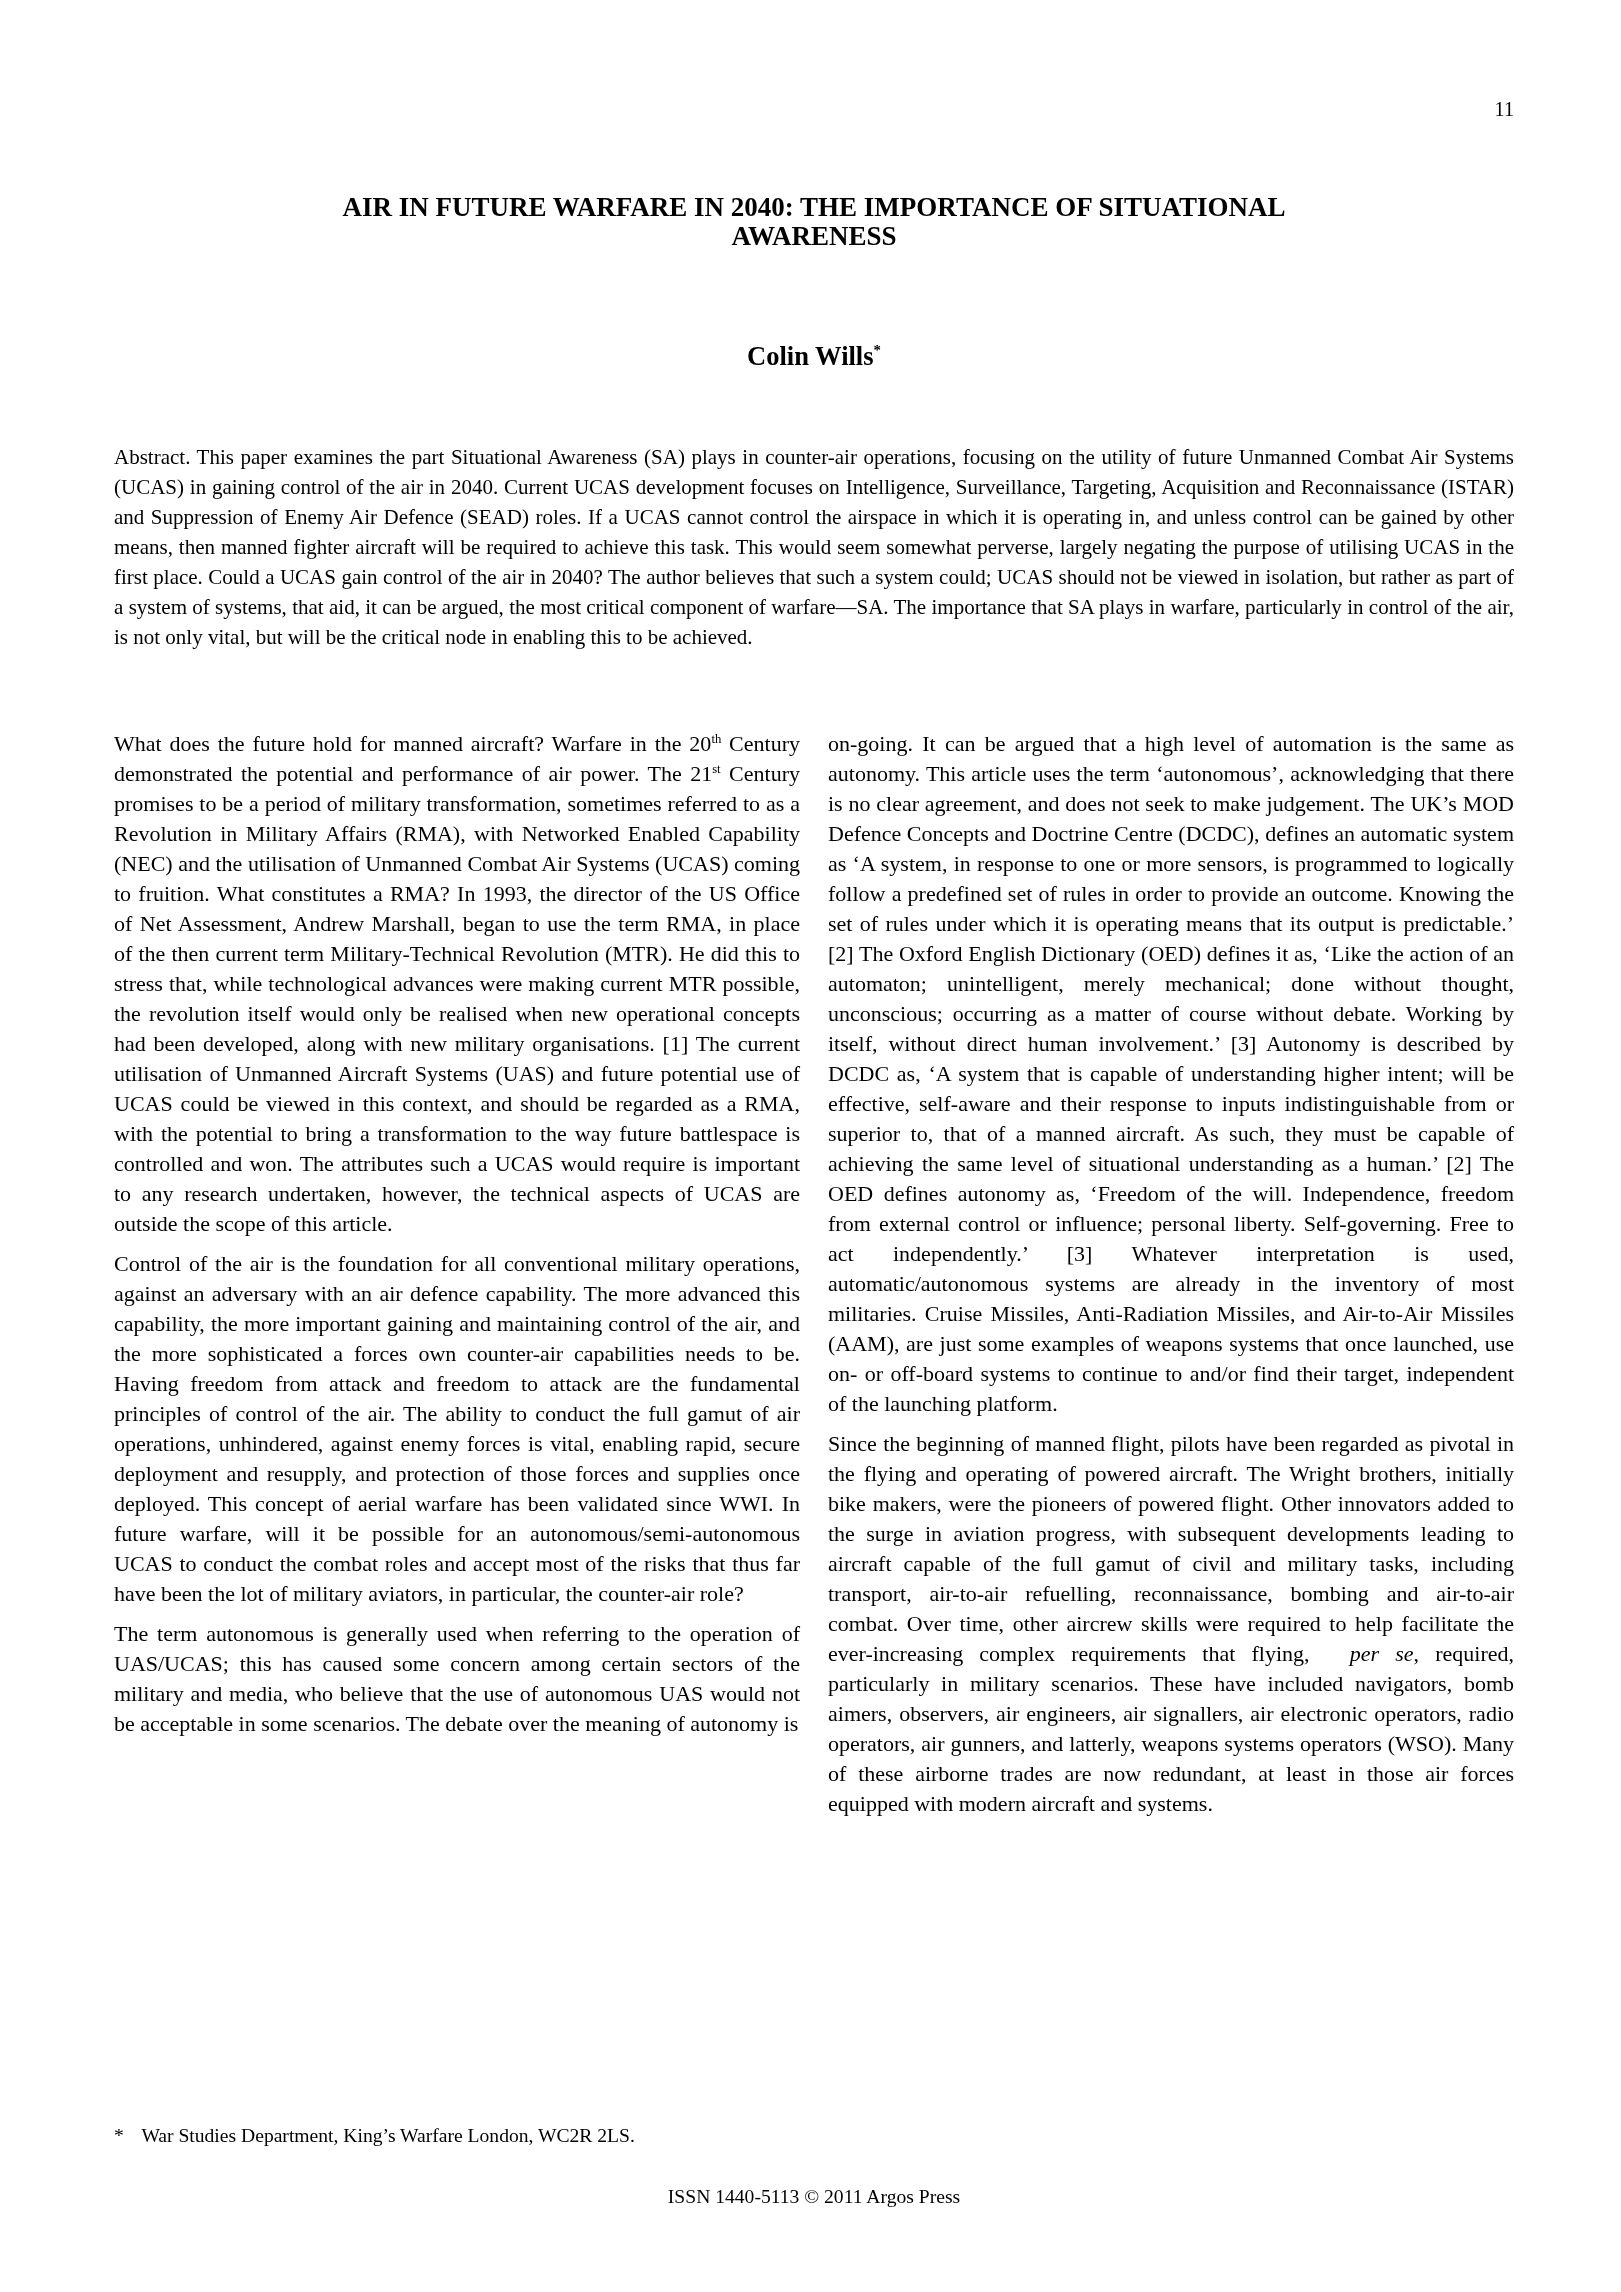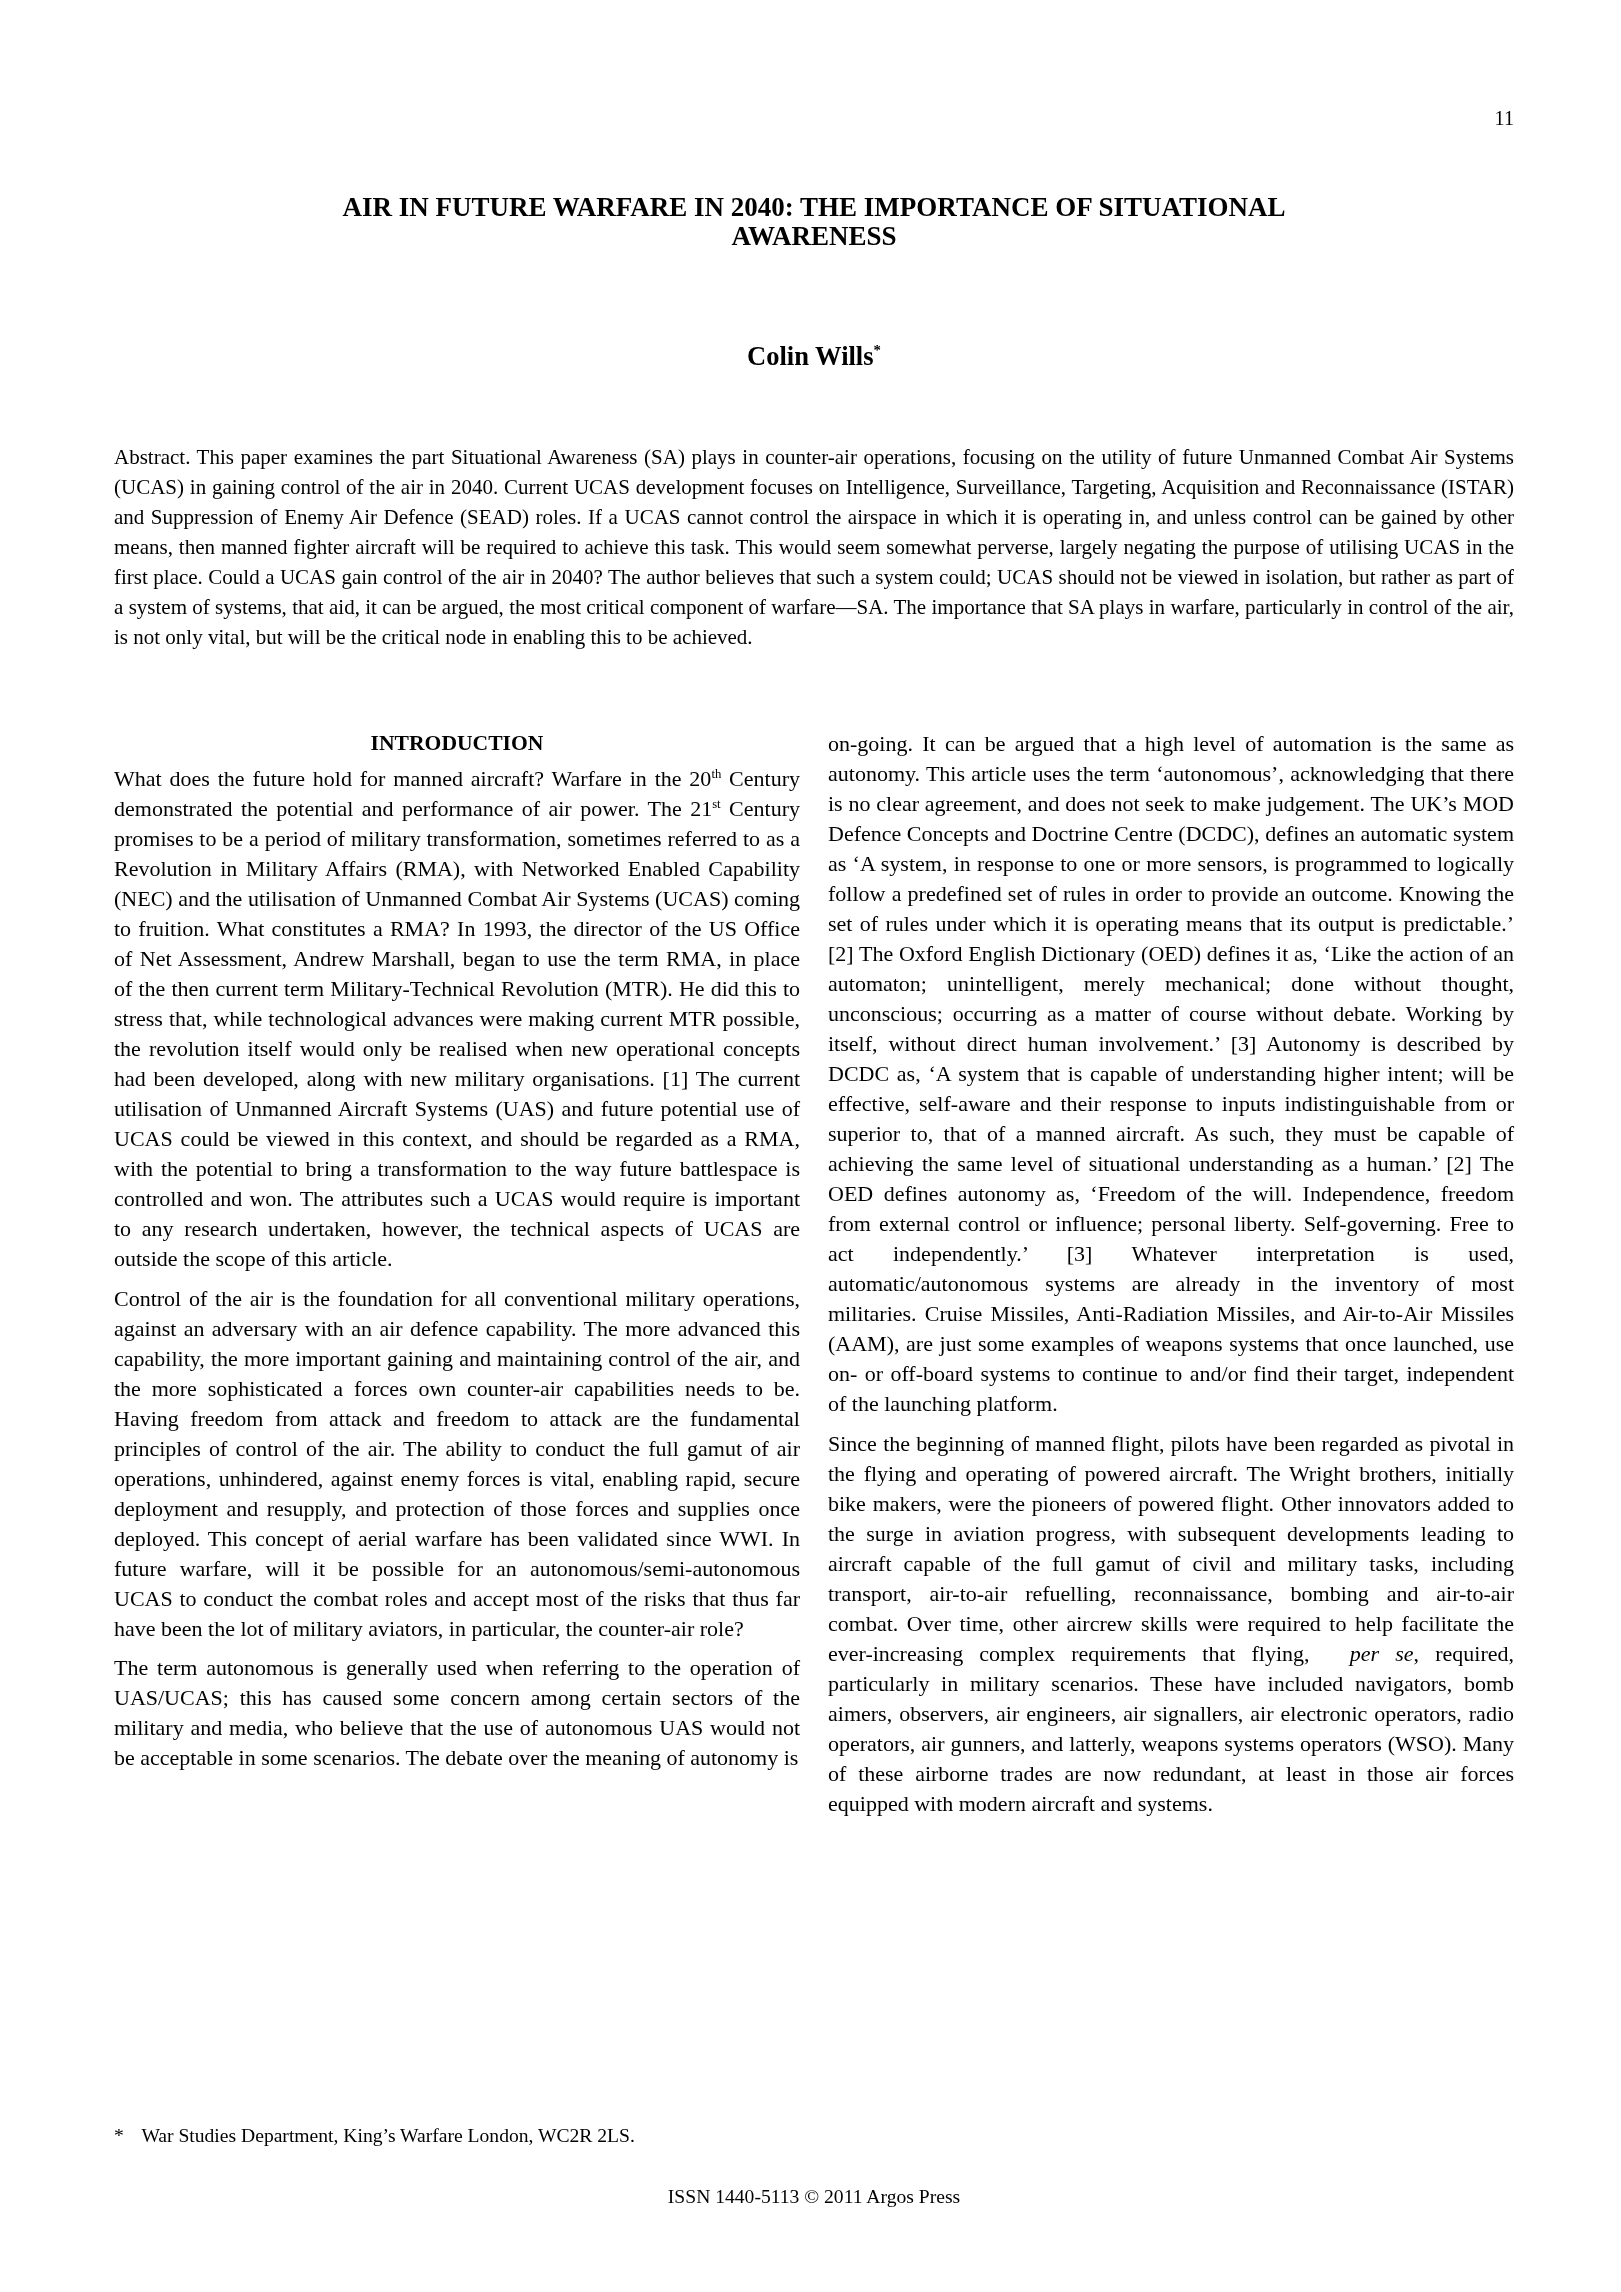--- a/index.html
+++ b/index.html
@@ -25,21 +25,21 @@
     letter-spacing: 0.1px;
   }
   .running-header .journal {
     position: absolute;
     left: 0;
     top: 0;
   }
   .running-header .page-num {
     position: absolute;
     right: 0;
-    top: 13px;
+    top: 4px;
   }
   .title {
     position: absolute;
     left: 114px;
     top: 193px;
     width: 1400px;
     text-align: center;
     font-weight: bold;
     font-size: 27px;
     line-height: 29px;
@@ -130,21 +130,20 @@
   <div>AWARENESS</div>
 </div>
 
 <div class="author">
   <span>Colin Wills</span><sup>*</sup>
 </div>
 
 <div class="abstract">Abstract. This paper examines the part Situational Awareness (SA) plays in counter-air operations, focusing on the utility of future Unmanned Combat Air Systems (UCAS) in gaining control of the air in 2040. Current UCAS development focuses on Intelligence, Surveillance, Targeting, Acquisition and Reconnaissance (ISTAR) and Suppression of Enemy Air Defence (SEAD) roles. If a UCAS cannot control the airspace in which it is operating in, and unless control can be gained by other means, then manned fighter aircraft will be required to achieve this task. This would seem somewhat perverse, largely negating the purpose of utilising UCAS in the first place. Could a UCAS gain control of the air in 2040?  The author believes that such a system could; UCAS should not be viewed in isolation, but rather as part of a system of systems, that aid, it can be argued, the most critical component of warfare—SA. The importance that SA plays in warfare, particularly in control of the air, is not only vital, but will be the critical node in enabling this to be achieved.</div>
 
 <div class="column col-left">
-  <div class="section-heading">INTRODUCTION</div>
   <p class="para"><span>What does the future hold for manned aircraft?  Warfare in the 20</span><sup>th</sup><span> Century demonstrated the potential and performance of air power. The 21</span><sup>st</sup><span> Century promises to be a period of military transformation, sometimes referred to as a Revolution in Military Affairs (RMA), with Networked Enabled Capability (NEC) and the utilisation of Unmanned Combat Air Systems (UCAS) coming to fruition. What constitutes a RMA?  In 1993, the director of the US Office of Net Assessment, Andrew Marshall, began to use the term RMA, in place of the then current term Military-Technical Revolution (MTR). He did this to stress that, while technological advances were making current MTR possible, the revolution itself would only be realised when new operational concepts had been developed, along with new military organisations. [1] The current utilisation of Unmanned Aircraft Systems (UAS) and future potential use of UCAS could be viewed in this context, and should be regarded as a RMA, with the potential to bring a transformation to the way future battlespace is controlled and won. The attributes such a UCAS would require is important to any research undertaken, however, the technical aspects of UCAS are outside the scope of this article.</span></p>
   <p class="para">Control of the air is the foundation for all conventional military operations, against an adversary with an air defence capability. The more advanced this capability, the more important gaining and maintaining control of the air, and the more sophisticated a forces own counter-air capabilities needs to be. Having freedom from attack and freedom to attack are the fundamental principles of control of the air. The ability to conduct the full gamut of air operations, unhindered, against enemy forces is vital, enabling rapid, secure deployment and resupply, and protection of those forces and supplies once deployed. This concept of aerial warfare has been validated since WWI. In future warfare, will it be possible for an autonomous/semi-autonomous UCAS to conduct the combat roles and accept most of the risks that thus far have been the lot of military aviators, in particular, the counter-air role?</p>
   <p class="para">The term autonomous is generally used when referring to the operation of UAS/UCAS; this has caused some concern among certain sectors of the military and media, who believe that the use of autonomous UAS would not be acceptable in some scenarios. The debate over the meaning of autonomy is</p>
 </div>
 
 <div class="column col-right">
   <p class="para">on-going. It can be argued that a high level of automation is the same as autonomy. This article uses the term ‘autonomous’, acknowledging that there is no clear agreement, and does not seek to make judgement. The UK’s MOD Defence Concepts and Doctrine Centre (DCDC), defines an automatic system as ‘A system, in response to one or more sensors, is programmed to logically follow a predefined set of rules in order to provide an outcome. Knowing the set of rules under which it is operating means that its output is predictable.’ [2] The Oxford English Dictionary (OED) defines it as, ‘Like the action of an automaton; unintelligent, merely mechanical; done without thought, unconscious; occurring as a matter of course without debate. Working by itself, without direct human involvement.’ [3] Autonomy is described by DCDC as, ‘A system that is capable of understanding higher intent; will be effective, self-aware and their response to inputs indistinguishable from or superior to, that of a manned aircraft. As such, they must be capable of achieving the same level of situational understanding as a human.’ [2] The OED defines autonomy as, ‘Freedom of the will. Independence, freedom from external control or influence; personal liberty. Self-governing. Free to act independently.’ [3] Whatever interpretation is used, automatic/autonomous systems are already in the inventory of most militaries. Cruise Missiles, Anti-Radiation Missiles, and Air-to-Air Missiles (AAM), are just some examples of weapons systems that once launched, use on- or off-board systems to continue to and/or find their target, independent of the launching platform.</p>
   <p class="para"><span>Since the beginning of manned flight, pilots have been regarded as pivotal in the flying and operating of powered aircraft. The Wright brothers, initially bike makers, were the pioneers of powered flight. Other innovators added to the surge in aviation progress, with subsequent developments leading to aircraft capable of the full gamut of civil and military tasks, including transport, air-to-air refuelling, reconnaissance, bombing and air-to-air combat. Over time, other aircrew skills were required to help facilitate the ever-increasing complex requirements that flying, </span><em>per se</em><span>, required, particularly in military scenarios. These have included navigators, bomb aimers, observers, air engineers, air signallers, air electronic operators, radio operators, air gunners, and latterly, weapons systems operators (WSO). Many of these airborne trades are now redundant, at least in those air forces equipped with modern aircraft and systems.</span></p>
 </div>
 

